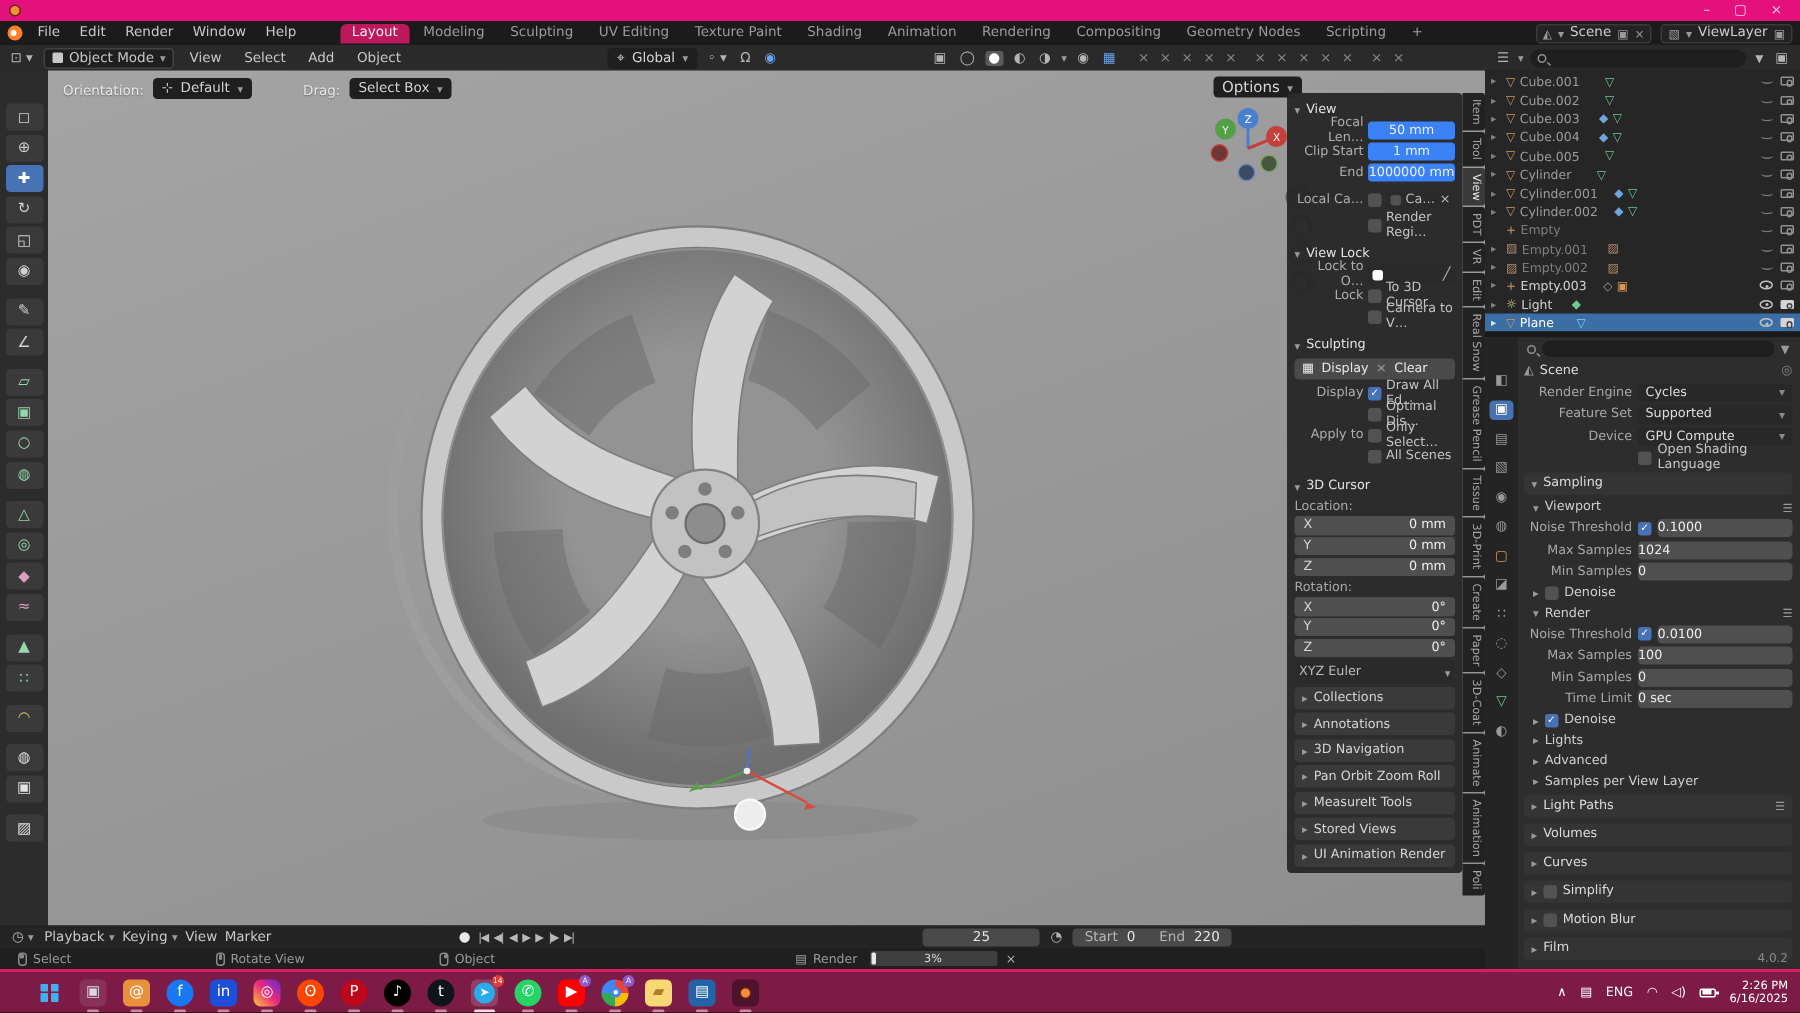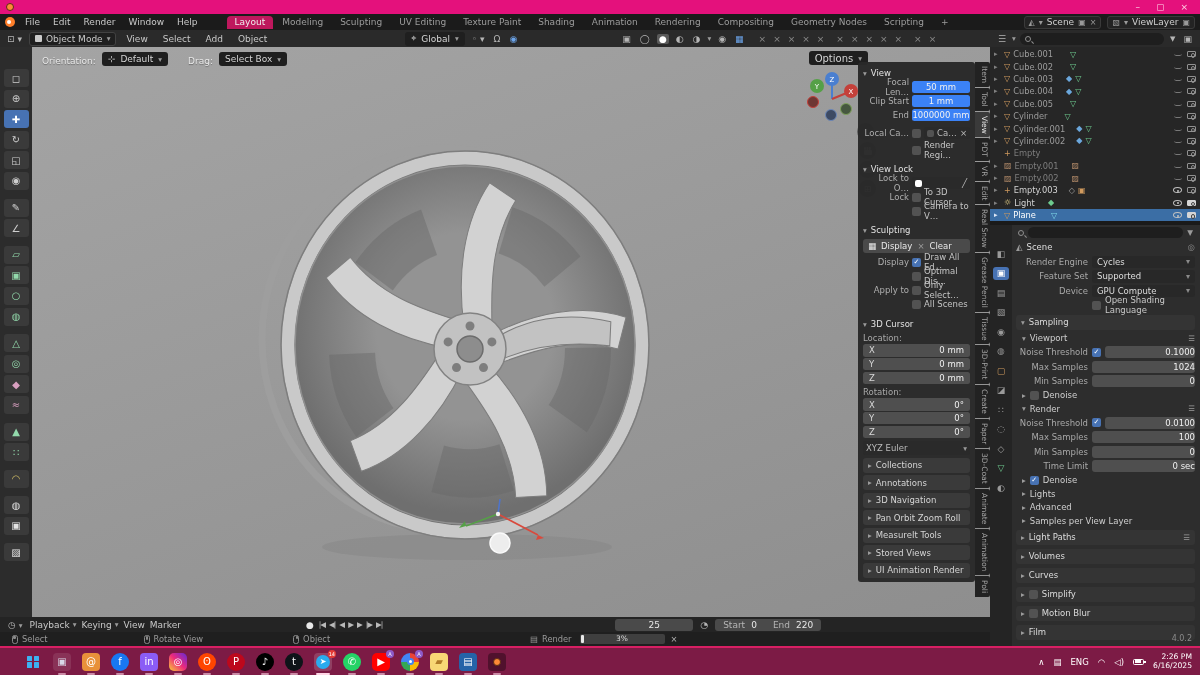--- a/index.html
+++ b/index.html
@@ -91,21 +91,21 @@
 .ptab{width:16px;height:13px;display:flex;align-items:center;justify-content:center;border-radius:3px;flex:none}
 .ptab.active{background:#4772b3;color:#fff}
 .ptab.orange{color:#d09a5e}.ptab.green{color:#6ecb8f}
 .pbody{flex:1;padding:0 5px 0 4px;display:flex;flex-direction:column}
 .psearch{height:15px;display:flex;align-items:center;gap:4px;padding:0 2px}
 .psearch .sfield{flex:1;height:11px;background:#1e1e1e;border-radius:6px}
 .prow{height:14.5px;display:flex;align-items:center;gap:4px}
 .plab{width:72px;text-align:right;color:#a8a8a8;flex:none}
 .pdrop{flex:1;background:#282828;border-radius:3px;height:12.5px;display:flex;align-items:center;padding:0 5px;color:#ddd}
 .pdrop .cv{margin-left:auto;color:#8a8a8a;font-size:8px}
-.pval{flex:1;background:#4f4f4f;border-radius:3px;height:12px;text-align:right;line-height:12px;color:#f0f0f0}
+.pval{flex:1;background:#4f4f4f;border-radius:3px;height:12px;text-align:left;line-height:12px;color:#f0f0f0}
 .psec{height:15px;display:flex;align-items:center;gap:4px;background:#343434;border-radius:3px;margin:2px 0;padding:0 5px;color:#dcdcdc}
 .psub{height:13.5px;display:flex;align-items:center;gap:4px;color:#cfcfcf;padding-left:6px}
 .pver{position:absolute;right:8px;bottom:3px;color:#8a8a8a;font-size:8px}
 .chev{color:#9b9b9b;font-size:7.5px}
 
 .timeline{position:absolute;left:0;top:617px;width:990px;height:15px;background:#242424;display:flex;align-items:center;gap:5px;padding:0 6px;font-size:9px;color:#c9c9c9}
 .tl-field{background:#4a4a4a;border-radius:3px;height:12px;display:flex;align-items:center;padding:0 8px;gap:6px;color:#e8e8e8}
 .transport{display:flex;gap:4px;color:#b9b9b9;font-size:7.5px;letter-spacing:-1px}
 
 .statusbar{position:absolute;left:0;top:632px;width:990px;height:14px;background:#1f1f1f;display:flex;align-items:center;font-size:8.3px;color:#9a9a9a}
@@ -302,21 +302,21 @@
       <circle cx="468" cy="496" r="10" fill="#ededed" stroke="#fafafa" stroke-width="1.5"></circle>
     </svg>
 
     <div class="orient">
       <span>Orientation:</span>
       <span class="dd">
           <span>⊹</span>
           <span>Default</span>
           <span class="chev">▾</span>
         </span>
-      <span style="margin-left:14px">Drag:</span>
+      <span style="margin-left:28px">Drag:</span>
       <span class="dd">
           <span>Select Box</span>
           <span class="chev">▾</span>
         </span>
     </div>
     <div class="dd options">
         <span>Options</span>
         <span class="chev">▾</span>
       </div>
 
@@ -948,21 +948,21 @@
         <span class="winlogo">
           <i></i>
           <i></i>
           <i></i>
           <i></i>
         </span>
       </span>
     <span class="tico" style="color:#d9d9e8;background:rgba(255,255,255,.10)">▣<span class="ul"></span></span>
     <span class="tico" style="background:#e8913a">@<span class="ul"></span></span>
     <span class="tico" style="background:#1877f2;border-radius:50%">f<span class="ul"></span></span>
-    <span class="tico" style="background:#8b5cf6">in<span class="ul"></span></span>
+    <span class="tico" style="background:#1d4ed8">in<span class="ul"></span></span>
     <span class="tico" style="background:linear-gradient(45deg,#f9ce34,#ee2a7b,#6228d7);border-radius:5px">◎<span class="ul"></span></span>
     <span class="tico" style="background:#ff4500;border-radius:50%">ʘ<span class="ul"></span></span>
     <span class="tico" style="background:#bd081c;border-radius:50%">P<span class="ul"></span></span>
     <span class="tico" style="background:#000;border-radius:50%">♪<span class="ul"></span></span>
     <span class="tico" style="background:#0f1419;border-radius:50%">t<span class="ul"></span></span>
     <span class="tico run-active">
         <span style="width:14px;height:14px;border-radius:50%;background:#2aabee;display:flex;align-items:center;justify-content:center;font-size:8px">➤</span>
         <span class="badge">14</span>
         <span class="ul"></span>
       </span>

